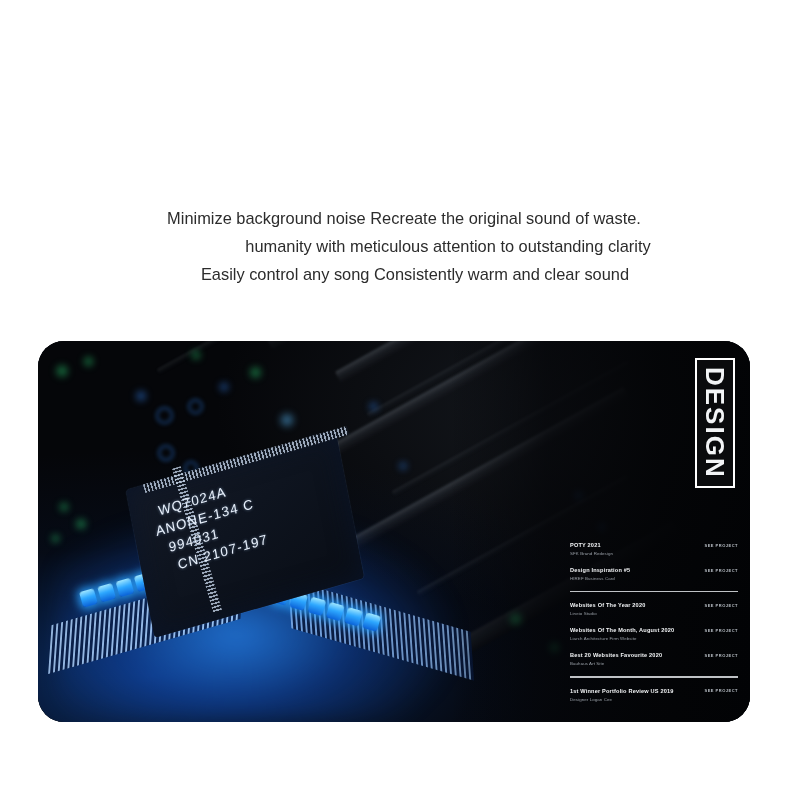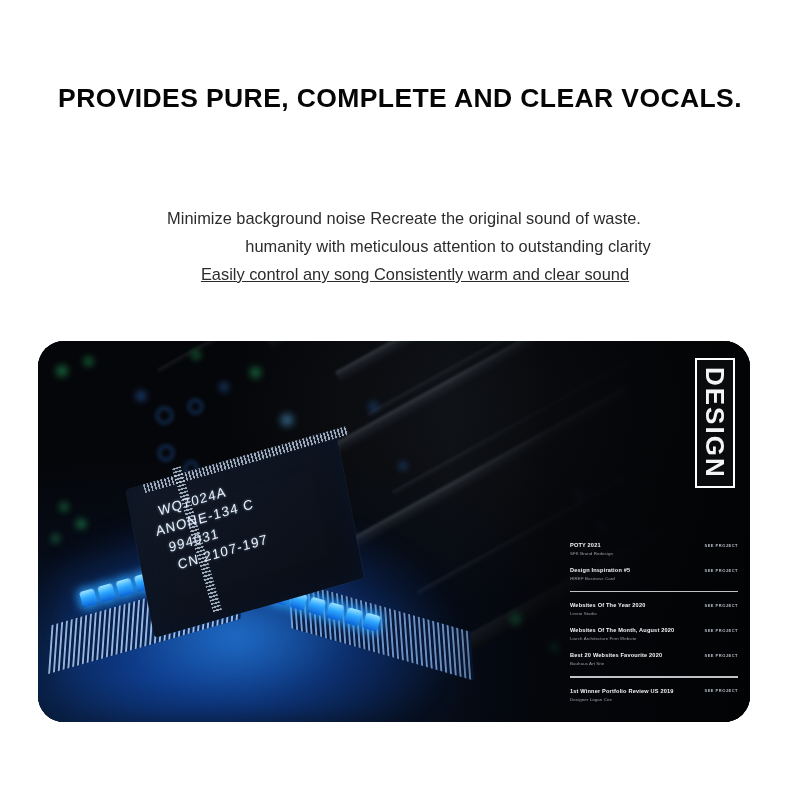--- a/index.html
+++ b/index.html
@@ -43,21 +43,21 @@
     width: 800px;
     text-align: center;
     color: #2c2c2c;
     font-size: 16.4px;
     line-height: 28px;
     font-weight: normal;
   }
   .subcopy .line { display: block; white-space: nowrap; }
   .subcopy .line.l1 { padding-left: 8px; }
   .subcopy .line.l2 { padding-left: 96px; }
-  .subcopy .line.l3 { padding-left: 30px; text-decoration: underline; }
+  .subcopy .line.l3 { padding-left: 30px; }
 
   
   .hero {
     position: absolute;
     left: 38px;
     top: 341px;
     width: 712px;
     height: 381px;
     border-radius: 26px;
     overflow: hidden;
@@ -263,21 +263,20 @@
     flex-shrink: 0;
     margin-left: 6px;
   }
 </style>
 </head>
 <body>
 
 <div class="page">
 
   <h1 class="headline">
-    <span class="line">PROVIDES PURE, COMPLETE AND CLEAR VOCALS.</span>
   </h1>
 
   <p class="subcopy">
     <span class="line l1">Minimize background noise Recreate the original sound of waste.</span>
     <span class="line l2">humanity with meticulous attention to outstanding clarity</span>
     <span class="line l3">Easily control any song Consistently warm and clear sound</span>
   </p>
 
   <figure class="hero">
 

